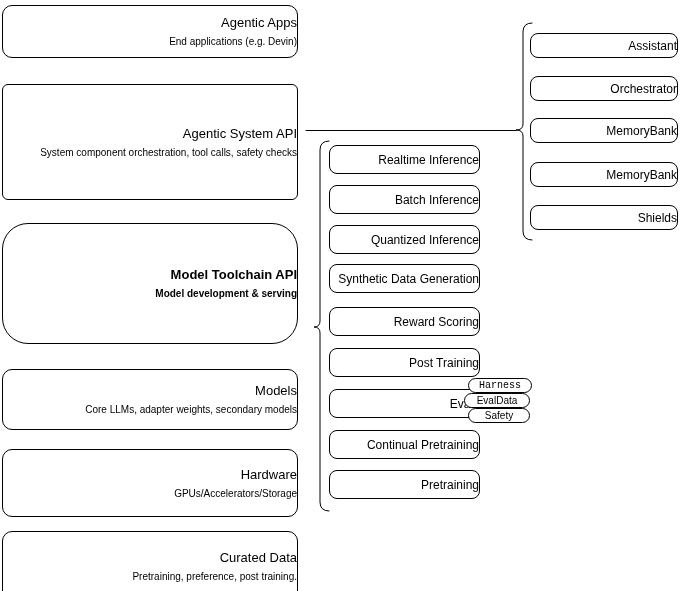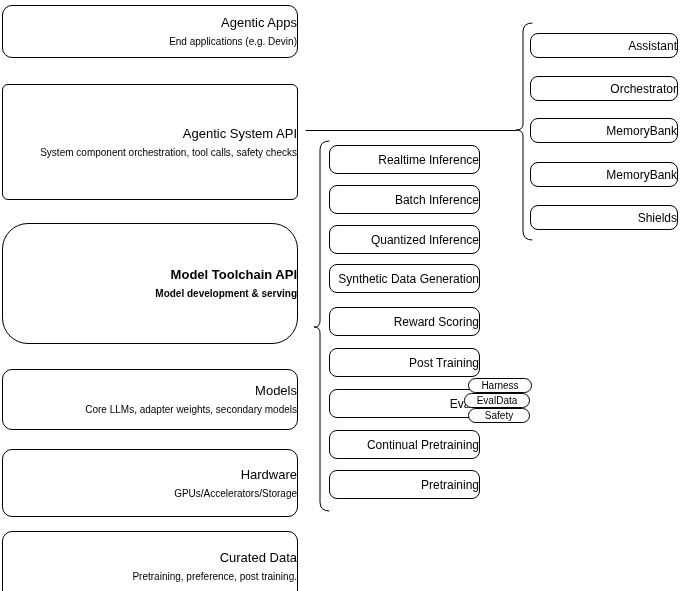--- a/index.html
+++ b/index.html
@@ -125,21 +125,21 @@
   <div class="node mnode" style="top:389px;">
     <span>Evals</span>
   </div>
   <div class="node mnode" style="top:430px;">
     <span>Continual Pretraining</span>
   </div>
   <div class="node mnode" style="top:470px;">
     <span>Pretraining</span>
   </div>
 
-  <div class="pill" style="left:468px; top:378px; width:64px;">
+  <div class="pill" style="left:468px; top:378px; width:64px;font-family:Liberation Mono, monospace;">
     <span>Harness</span>
   </div>
   <div class="pill" style="left:464px; top:393px; width:66px;">
     <span>EvalData</span>
   </div>
   <div class="pill" style="left:468px; top:408px; width:62px;">
     <span>Safety</span>
   </div>
 
   <div class="node rnode" style="top:33px;">

